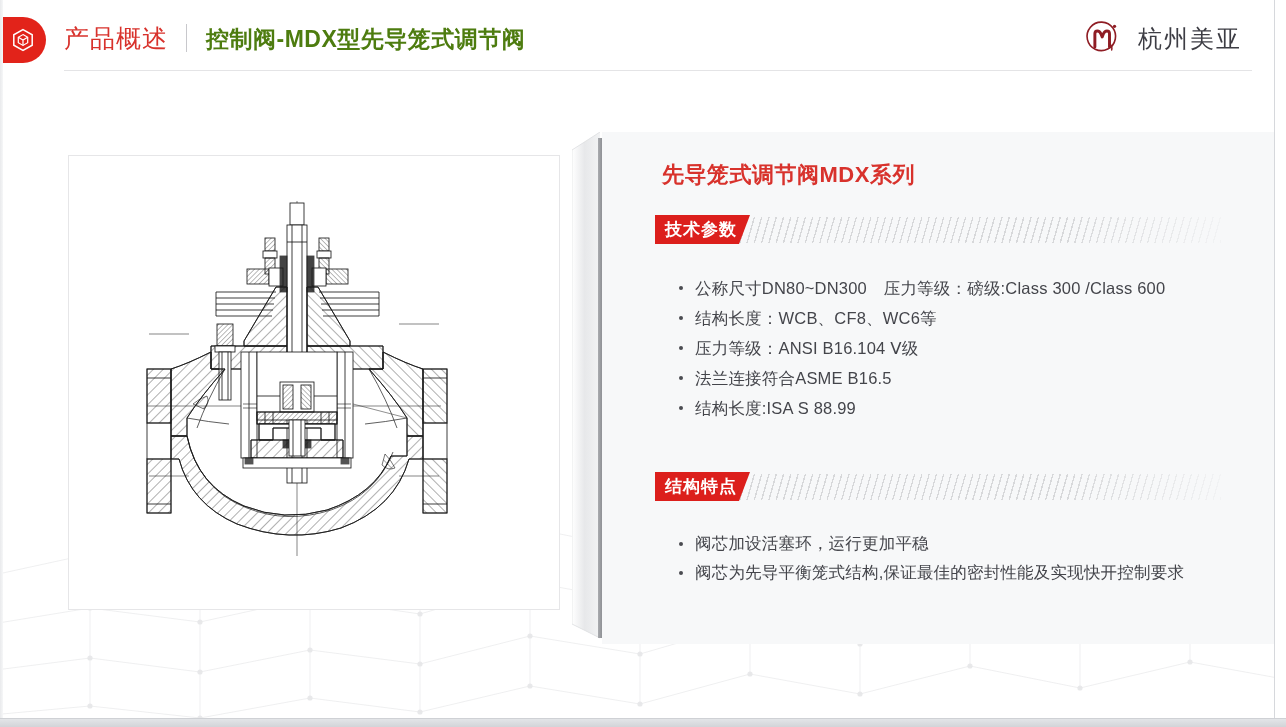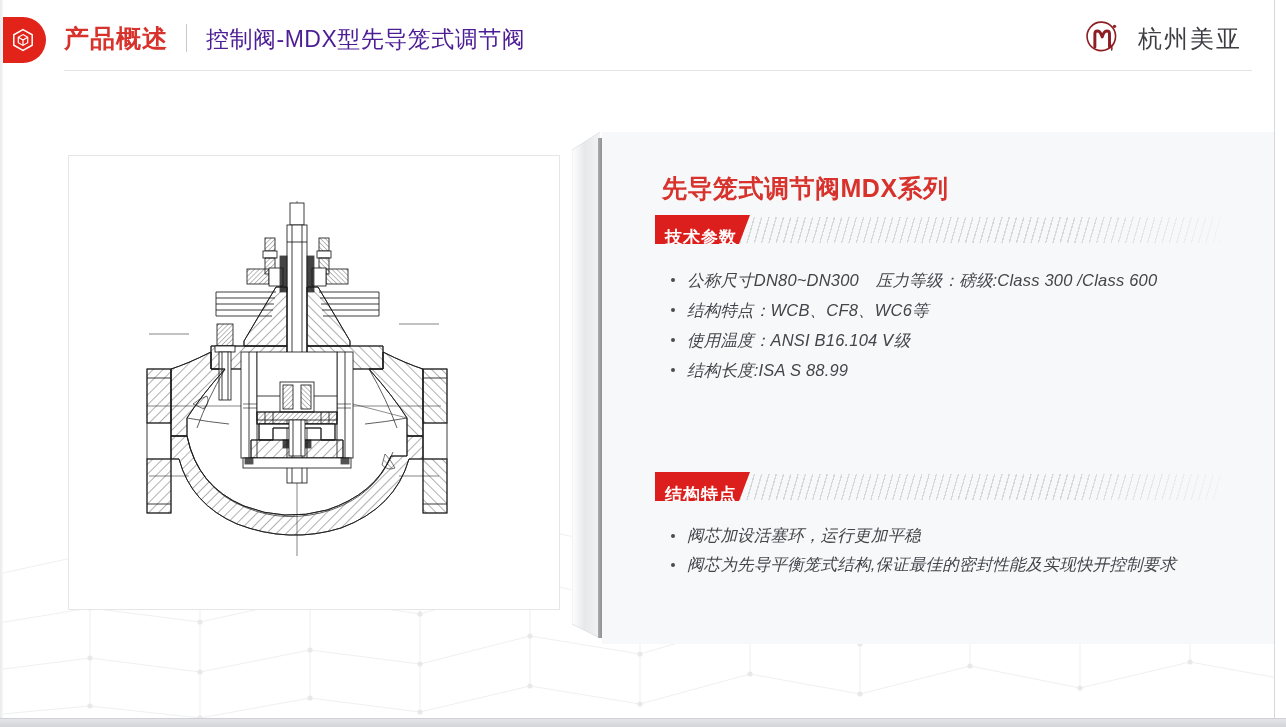--- a/index.html
+++ b/index.html
@@ -72,40 +72,41 @@
     justify-content: flex-end;
     padding-right: 11px;
     box-sizing: border-box;
   }
   .badge svg { display: block; }
 
   .header-title-main {
     position: absolute;
     left: 64px; top: 22px;
     font-size: 25px;
-    font-weight: bold;
+    font-weight: normal;
     color: #d8322c;
     letter-spacing: 1px;
     white-space: nowrap;
     line-height: 32px;
   }
   .header-sep {
     position: absolute;
     left: 186px; top: 24px;
     width: 1px; height: 28px;
     background: #c8c8cc;
   }
   .header-title-sub {
     position: absolute;
     left: 206px; top: 23px;
     font-size: 23px;
-    color: #4c1d95;
+    color: #4d7c0f;
     letter-spacing: 0.5px;
     white-space: nowrap;
     line-height: 32px;
+    font-weight: bold;
   }
 
   .brand {
     position: absolute;
     right: 44px; top: 20px;
     display: flex;
     align-items: center;
     gap: 17px;
   }
   .brand-mark { width: 38px; height: 38px; display: block; }
@@ -164,22 +165,22 @@
     position: absolute;
     left: 30px; top: 0;
     width: 676px; height: 512px;
     background: #f7f8f9;
     z-index: 2;
     overflow: hidden;
   }
 
   .panel-title {
     position: absolute;
-    left: 60px; top: 40px;
-    font-size: 25px;
+    left: 60px; top: 28px;
+    font-size: 22px;
     font-weight: bold;
     color: #d8322c;
     letter-spacing: 0.5px;
     white-space: nowrap;
   }
 
   
   .sect {
     position: absolute;
     left: 53px;
@@ -189,21 +190,21 @@
   .sect-tag {
     position: absolute;
     left: 0; top: 0;
     height: 29px;
     background: #dc1f1c;
     color: #ffffff;
     font-size: 17px;
     font-weight: bold;
     letter-spacing: 1px;
     line-height: 29px;
-    padding: 8px 13px 0 10px;
+    padding: 0 13px 0 10px;
     box-sizing: border-box;
     white-space: nowrap;
     -webkit-clip-path: polygon(0 0, 100% 0, calc(100% - 11px) 100%, 0 100%);
     clip-path: polygon(0 0, 100% 0, calc(100% - 11px) 100%, 0 100%);
     z-index: 2;
   }
   .sect-hatch {
     position: absolute;
     top: 2px;
     height: 26px;
@@ -214,24 +215,23 @@
     );
     z-index: 1;
     -webkit-mask-image: linear-gradient(to right, #000 0%, #000 68%, rgba(0,0,0,0.15) 100%);
     mask-image: linear-gradient(to right, #000 0%, #000 68%, rgba(0,0,0,0.15) 100%);
   }
 
   .bullets {
     position: absolute;
     left: 55px;
     width: 610px;
-    margin: 8px;
+    margin: 16px;
     padding: 0;
     list-style: none;
-    font-style: italic;
   }
   .bullets li {
     position: relative;
     padding-left: 22px;
     color: #44454b;
     font-size: 16.5px;
     line-height: 30px;
     white-space: nowrap;
     letter-spacing: 0.2px;
   }
@@ -539,22 +539,23 @@
 
       <div class="panel-title">先导笼式调节阀MDX系列</div>
 
       <div class="sect" style="top:83px;">
         <div class="sect-hatch" style="left:84px; width:482px;"></div>
         <div class="sect-tag">技术参数</div>
       </div>
 
       <ul class="bullets" id="list-0" style="top:125px;">
           <li>公称尺寸DN80~DN300　压力等级：磅级:Class 300 /Class 600</li>
-          <li>结构特点：WCB、CF8、WC6等</li>
-          <li>使用温度：ANSI B16.104 Ⅴ级</li>
+          <li>结构长度：WCB、CF8、WC6等</li>
+          <li>压力等级：ANSI B16.104 Ⅴ级</li>
+          <li>法兰连接符合ASME B16.5</li>
           <li>结构长度:ISA S 88.99</li>
         </ul>
 
       <div class="sect" style="top:340px;">
         <div class="sect-hatch" style="left:84px; width:482px;"></div>
         <div class="sect-tag">结构特点</div>
       </div>
 
       <ul class="bullets tight" id="list-1" style="top:381px;">
           <li>阀芯加设活塞环，运行更加平稳</li>

